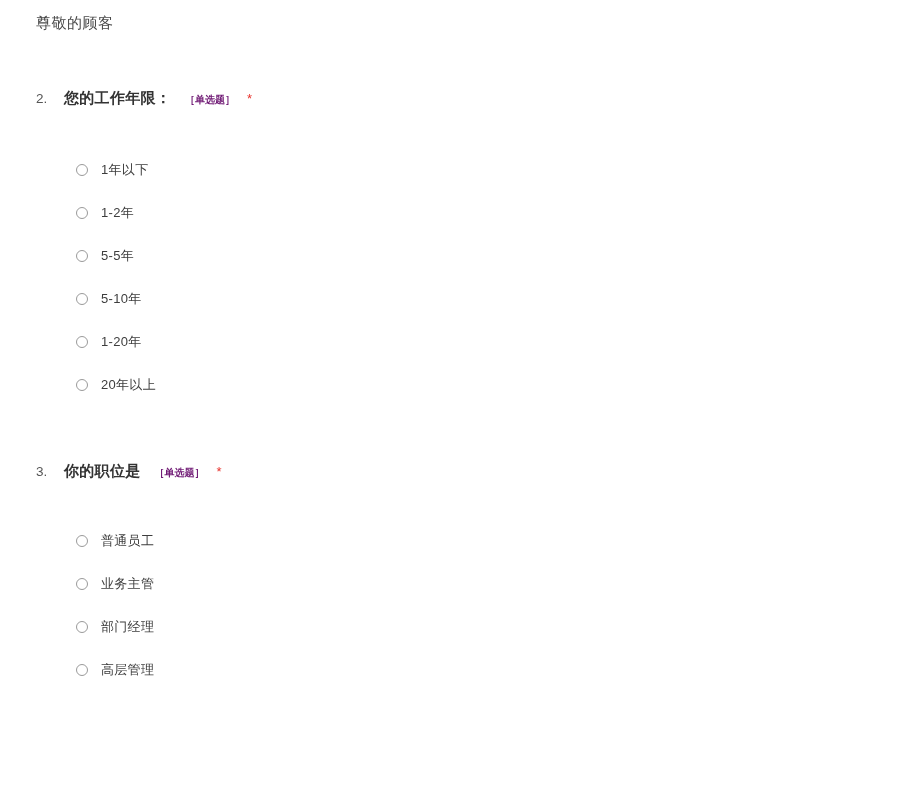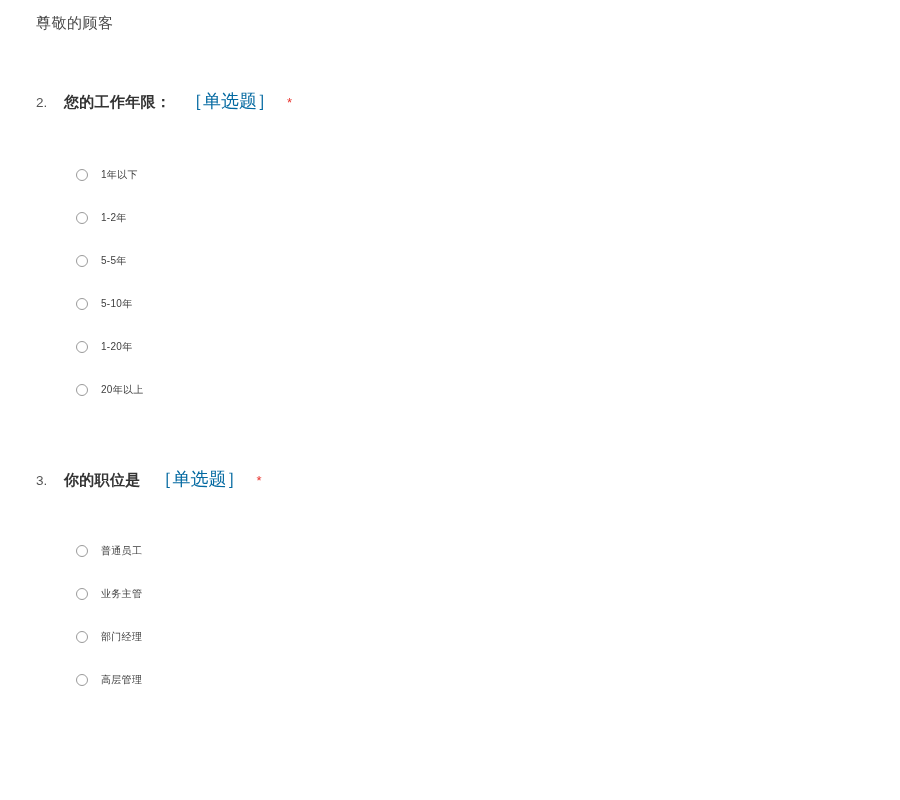--- a/index.html
+++ b/index.html
@@ -58,40 +58,40 @@
     color: #555555;
     font-size: 13.5px;
   }
   .q-title {
     font-weight: bold;
     color: #333333;
     font-size: 15px;
     letter-spacing: 0.3px;
   }
   .q-type {
-    color: #0369a1;
-    font-weight: normal;
-    font-size: 18px;
+    color: #701a75;
+    font-weight: bold;
+    font-size: 10px;
     margin-left: 14px;
   }
   .q-required {
     color: #e8322c;
     margin-left: 12px;
     font-size: 13px;
   }
 
   .options {
     margin-top: 40px;
     padding-left: 40px;
   }
   .option {
     display: flex;
     align-items: center;
     height: 43px;
-    font-size: 10px;
+    font-size: 13px;
     color: #3d3d3d;
     cursor: pointer;
   }
   .radio {
     width: 12px;
     height: 12px;
     border: 1px solid #9a9a9a;
     border-radius: 50%;
     background: #ffffff;
     flex: 0 0 12px;

